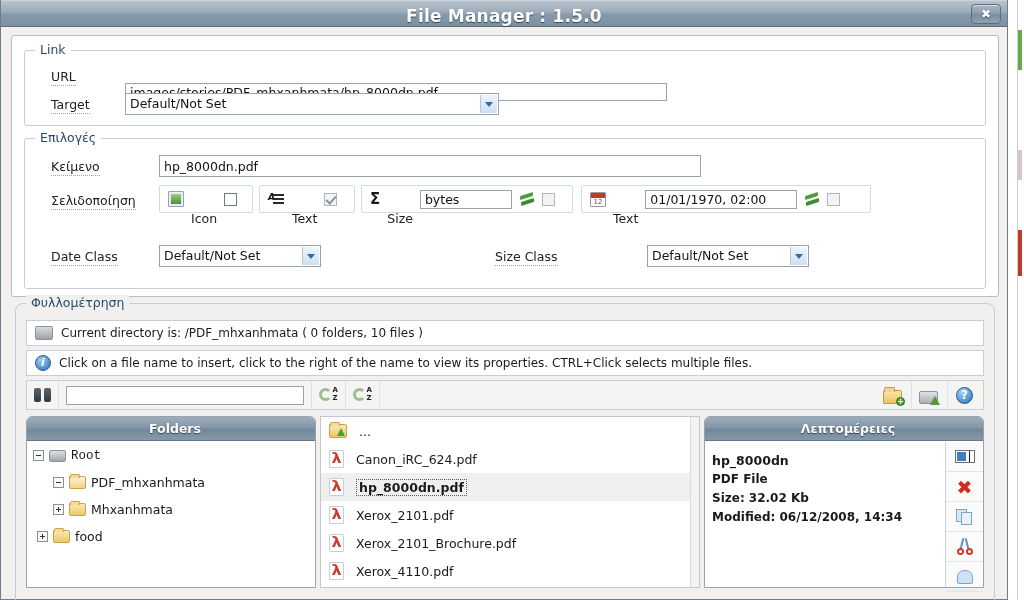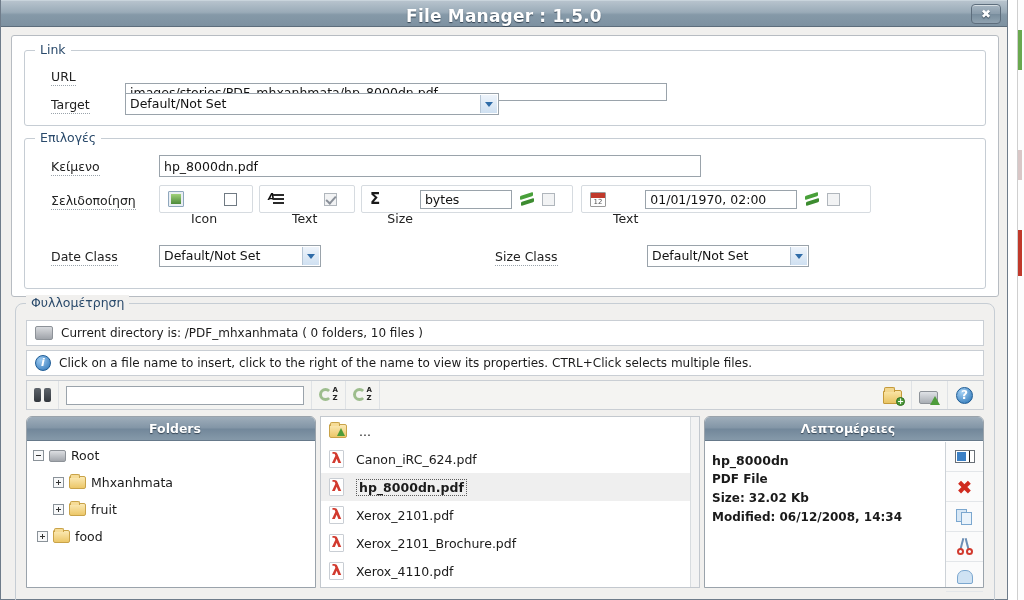--- a/index.html
+++ b/index.html
@@ -587,34 +587,34 @@
       <div class="tb-cell" style="border-right:none;">
         <span class="ic-help">
             <span class="c">?</span>
           </span>
       </div>
     </div>
 
     <div class="pnl" id="pnl-folders">
       <div class="pnl-head">Folders</div>
       <div class="pnl-body" id="folder-tree">
-          <div class="tree-row" style="padding-left: 6px;">
+          <div class="tree-row" style="padding-left: 6px; font-family: Liberation Mono, monospace;">
             <span class="toggler"></span>
             <span class="drive-sm"></span>
             <span>Root</span>
+          </div>
+          <div class="tree-row" style="padding-left: 26px;">
+            <span class="toggler"></span>
+            <span class="fold open"></span>
+            <span>PDF_mhxanhmata</span>
           </div>
           <div class="tree-row" style="padding-left: 26px;">
             <span class="toggler plus"></span>
             <span class="fold"></span>
             <span>Mhxanhmata</span>
-          </div>
-          <div class="tree-row" style="padding-left: 26px;">
-            <span class="toggler plus"></span>
-            <span class="fold"></span>
-            <span>fruit</span>
           </div>
           <div class="tree-row" style="padding-left: 10px;">
             <span class="toggler plus"></span>
             <span class="fold"></span>
             <span>food</span>
           </div>
         </div>
     </div>
 
     <div class="pnl" id="pnl-files">

